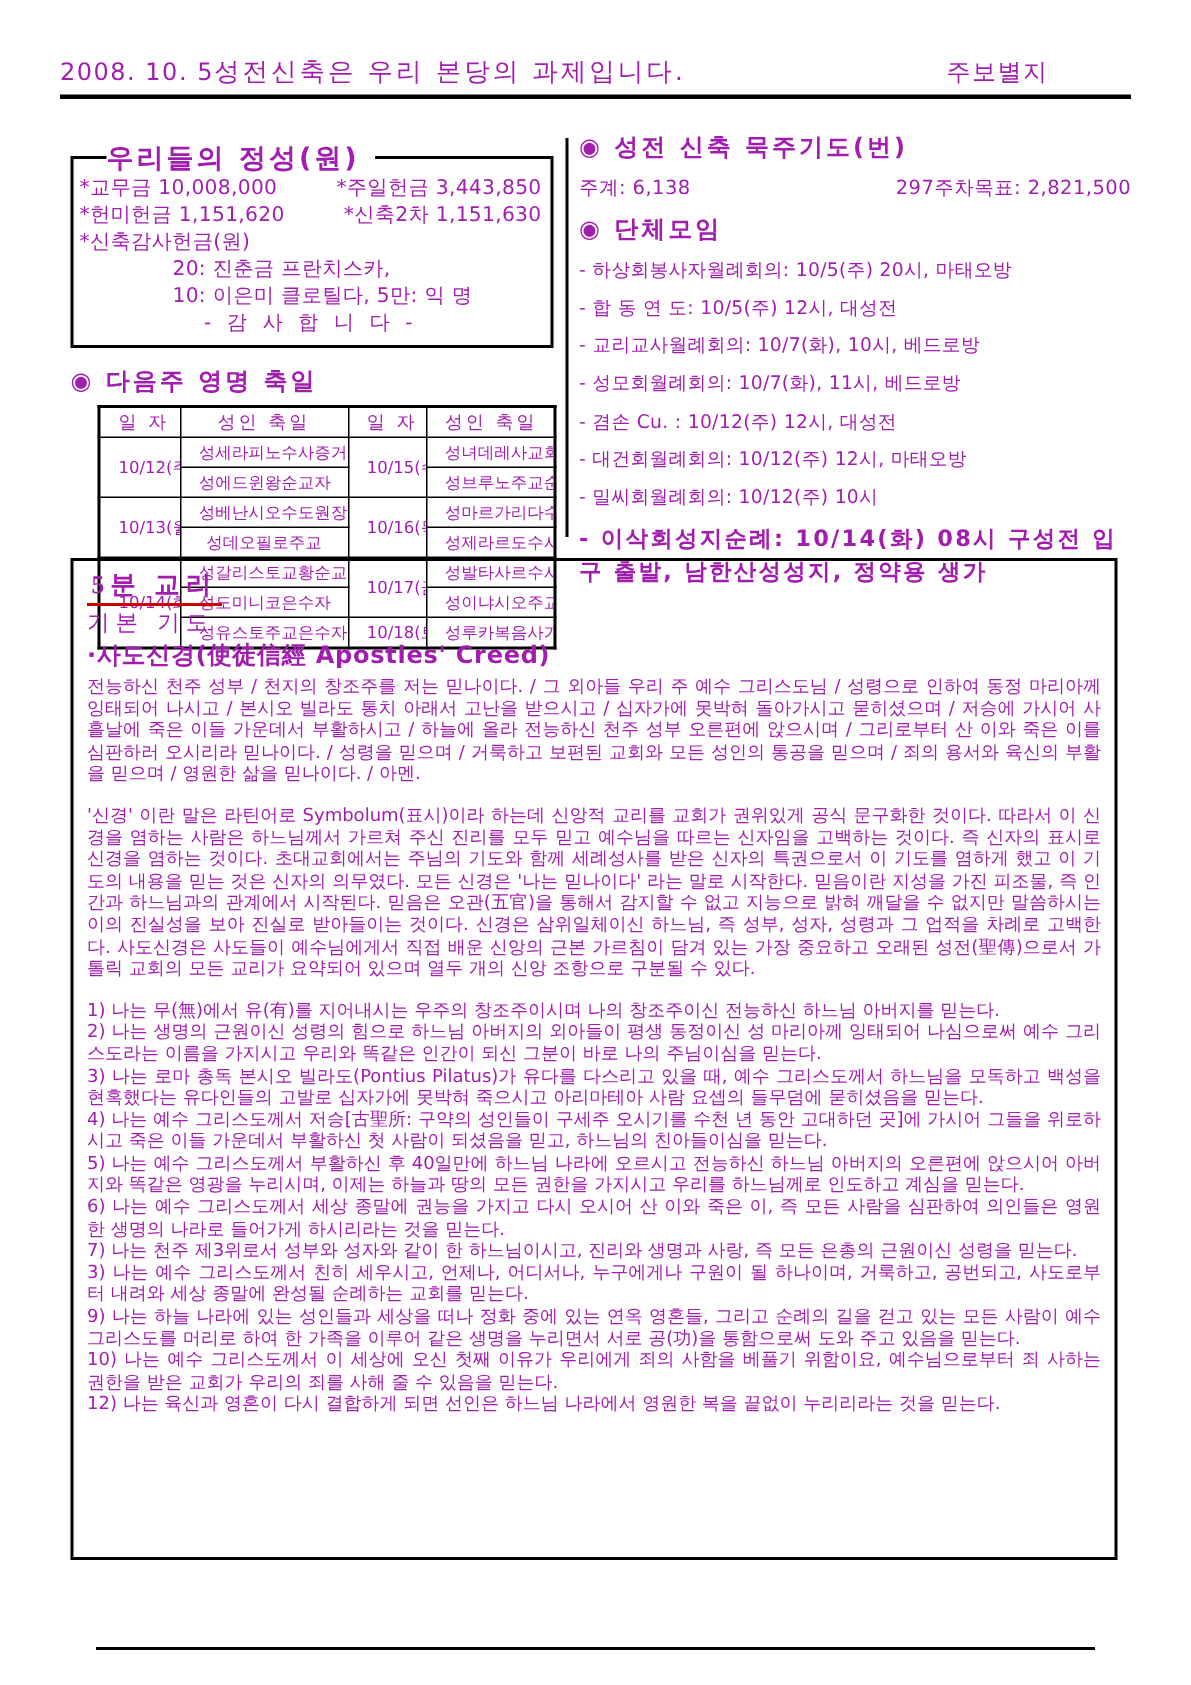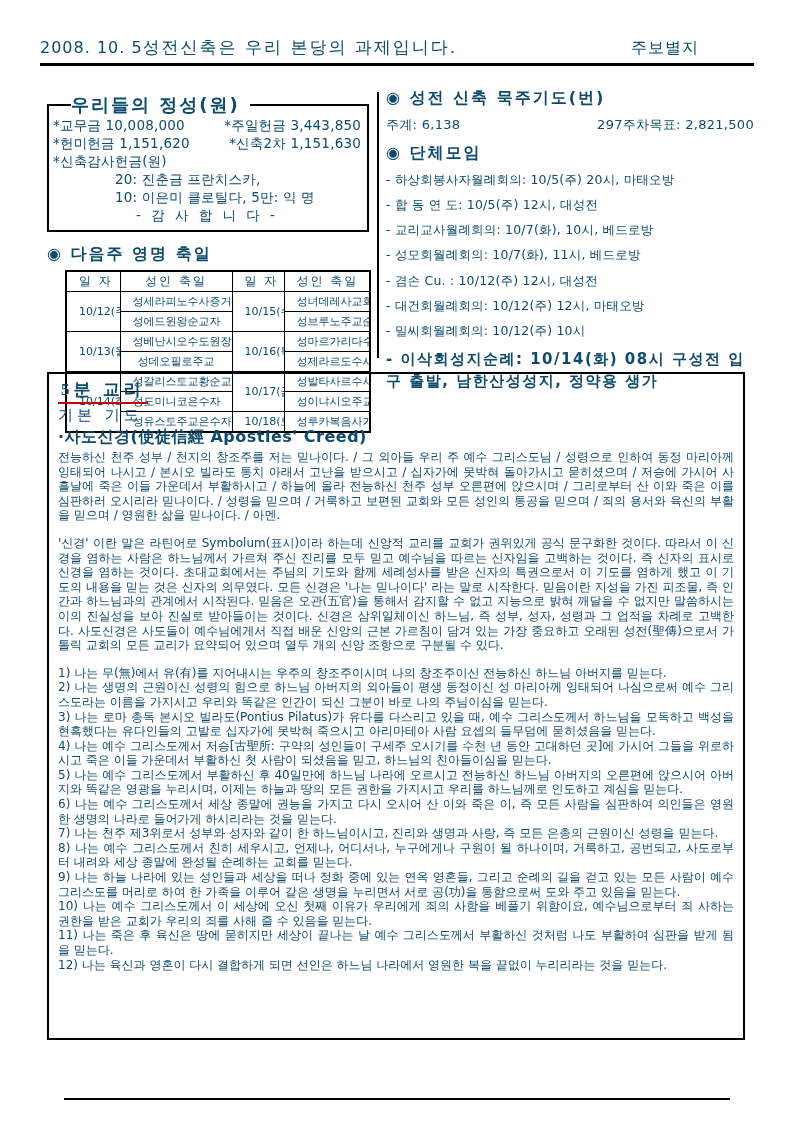--- a/index.html
+++ b/index.html
@@ -1,16 +1,16 @@
 <!DOCTYPE html>
 <html><head>
 <meta charset="utf-8">
 <style>
   html,body{margin:0;padding:0;background:#fff;}
-  .page{position:relative;width:794px;height:1123px;background:#fff;color:#0c4a6e;
+  .page{position:relative;width:794px;height:1123px;background:#fff;color:#a21caf;
         font-family:"DejaVu Sans",sans-serif;overflow:hidden;}
   
   .masthead{position:absolute;left:40px;top:36px;width:714px;display:flex;
             align-items:baseline;box-sizing:border-box;padding-right:55px;}
   .masthead .date{font-size:16px;letter-spacing:1px;}
   .masthead .headline{flex:1;font-size:17px;letter-spacing:2px;}
   .masthead .corner{font-size:16px;letter-spacing:1px;}
   .masthead-rule{position:absolute;left:40px;top:63px;width:714px;height:3px;background:#000;}
   
   .col-left{position:absolute;left:47px;top:92px;width:322px;}
@@ -170,22 +170,21 @@
     <div class="cat-par">전능하신 천주 성부 / 천지의 창조주를 저는 믿나이다. / 그 외아들 우리 주 예수 그리스도님 / 성령으로 인하여 동정 마리아께 잉태되어 나시고 / 본시오 빌라도 통치 아래서 고난을 받으시고 / 십자가에 못박혀 돌아가시고 묻히셨으며 / 저승에 가시어 사흘날에 죽은 이들 가운데서 부활하시고 / 하늘에 올라 전능하신 천주 성부 오른편에 앉으시며 / 그리로부터 산 이와 죽은 이를 심판하러 오시리라 믿나이다. / 성령을 믿으며 / 거룩하고 보편된 교회와 모든 성인의 통공을 믿으며 / 죄의 용서와 육신의 부활을 믿으며 / 영원한 삶을 믿나이다. / 아멘.</div>
     <div class="cat-par">'신경' 이란 말은 라틴어로 Symbolum(표시)이라 하는데 신앙적 교리를 교회가 권위있게 공식 문구화한 것이다. 따라서 이 신경을 염하는 사람은 하느님께서 가르쳐 주신 진리를 모두 믿고 예수님을 따르는 신자임을 고백하는 것이다. 즉 신자의 표시로 신경을 염하는 것이다. 초대교회에서는 주님의 기도와 함께 세례성사를 받은 신자의 특권으로서 이 기도를 염하게 했고 이 기도의 내용을 믿는 것은 신자의 의무였다. 모든 신경은 '나는 믿나이다' 라는 말로 시작한다. 믿음이란 지성을 가진 피조물, 즉 인간과 하느님과의 관계에서 시작된다. 믿음은 오관(五官)을 통해서 감지할 수 없고 지능으로 밝혀 깨달을 수 없지만 말씀하시는 이의 진실성을 보아 진실로 받아들이는 것이다. 신경은 삼위일체이신 하느님, 즉 성부, 성자, 성령과 그 업적을 차례로 고백한다. 사도신경은 사도들이 예수님에게서 직접 배운 신앙의 근본 가르침이 담겨 있는 가장 중요하고 오래된 성전(聖傳)으로서 가톨릭 교회의 모든 교리가 요약되어 있으며 열두 개의 신앙 조항으로 구분될 수 있다.</div>
     <div>
         <div class="cat-item">1) 나는 무(無)에서 유(有)를 지어내시는 우주의 창조주이시며 나의 창조주이신 전능하신 하느님 아버지를 믿는다.</div>
         <div class="cat-item">2) 나는 생명의 근원이신 성령의 힘으로 하느님 아버지의 외아들이 평생 동정이신 성 마리아께 잉태되어 나심으로써 예수 그리스도라는 이름을 가지시고 우리와 똑같은 인간이 되신 그분이 바로 나의 주님이심을 믿는다.</div>
         <div class="cat-item">3) 나는 로마 총독 본시오 빌라도(Pontius Pilatus)가 유다를 다스리고 있을 때, 예수 그리스도께서 하느님을 모독하고 백성을 현혹했다는 유다인들의 고발로 십자가에 못박혀 죽으시고 아리마테아 사람 요셉의 들무덤에 묻히셨음을 믿는다.</div>
         <div class="cat-item">4) 나는 예수 그리스도께서 저승[古聖所: 구약의 성인들이 구세주 오시기를 수천 년 동안 고대하던 곳]에 가시어 그들을 위로하시고 죽은 이들 가운데서 부활하신 첫 사람이 되셨음을 믿고, 하느님의 친아들이심을 믿는다.</div>
         <div class="cat-item">5) 나는 예수 그리스도께서 부활하신 후 40일만에 하느님 나라에 오르시고 전능하신 하느님 아버지의 오른편에 앉으시어 아버지와 똑같은 영광을 누리시며, 이제는 하늘과 땅의 모든 권한을 가지시고 우리를 하느님께로 인도하고 계심을 믿는다.</div>
         <div class="cat-item">6) 나는 예수 그리스도께서 세상 종말에 권능을 가지고 다시 오시어 산 이와 죽은 이, 즉 모든 사람을 심판하여 의인들은 영원한 생명의 나라로 들어가게 하시리라는 것을 믿는다.</div>
         <div class="cat-item">7) 나는 천주 제3위로서 성부와 성자와 같이 한 하느님이시고, 진리와 생명과 사랑, 즉 모든 은총의 근원이신 성령을 믿는다.</div>
-        <div class="cat-item">8) 나는 예수 그리스도께서 친히 세우시고, 언제나, 어디서나, 누구에게나 구원이 될 하나이며, 거룩하고, 공번되고, 사도로부터 내려와 세상 종말에 완성될 순례하는 교회를 믿는다.</div>
+        <div class="cat-item">3) 나는 예수 그리스도께서 친히 세우시고, 언제나, 어디서나, 누구에게나 구원이 될 하나이며, 거룩하고, 공번되고, 사도로부터 내려와 세상 종말에 완성될 순례하는 교회를 믿는다.</div>
         <div class="cat-item">9) 나는 하늘 나라에 있는 성인들과 세상을 떠나 정화 중에 있는 연옥 영혼들, 그리고 순례의 길을 걷고 있는 모든 사람이 예수 그리스도를 머리로 하여 한 가족을 이루어 같은 생명을 누리면서 서로 공(功)을 통함으로써 도와 주고 있음을 믿는다.</div>
         <div class="cat-item">10) 나는 예수 그리스도께서 이 세상에 오신 첫째 이유가 우리에게 죄의 사함을 베풀기 위함이요, 예수님으로부터 죄 사하는 권한을 받은 교회가 우리의 죄를 사해 줄 수 있음을 믿는다.</div>
-        <div class="cat-item">11) 나는 죽은 후 육신은 땅에 묻히지만 세상이 끝나는 날 예수 그리스도께서 부활하신 것처럼 나도 부활하여 심판을 받게 됨을 믿는다.</div>
         <div class="cat-item">12) 나는 육신과 영혼이 다시 결합하게 되면 선인은 하느님 나라에서 영원한 복을 끝없이 누리리라는 것을 믿는다.</div>
       </div>
   </div>
 
   <div class="bottom-rule"></div>
 </div>
 
 </body></html>

